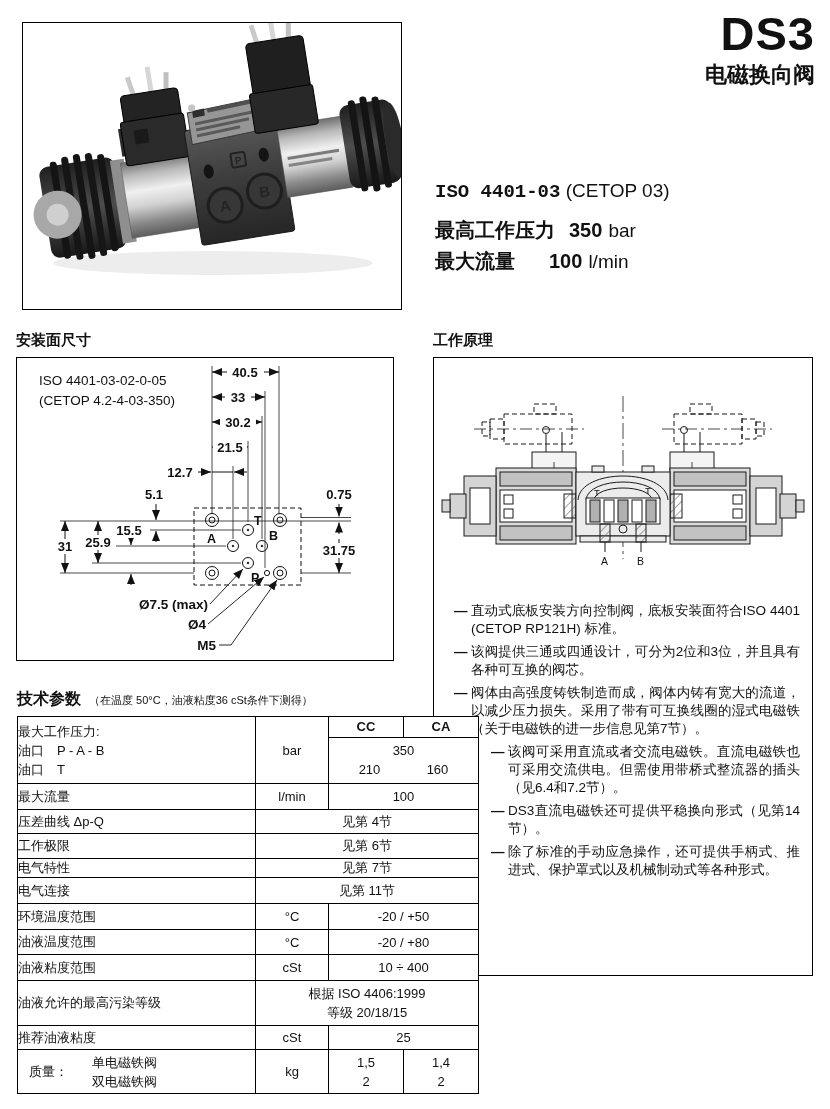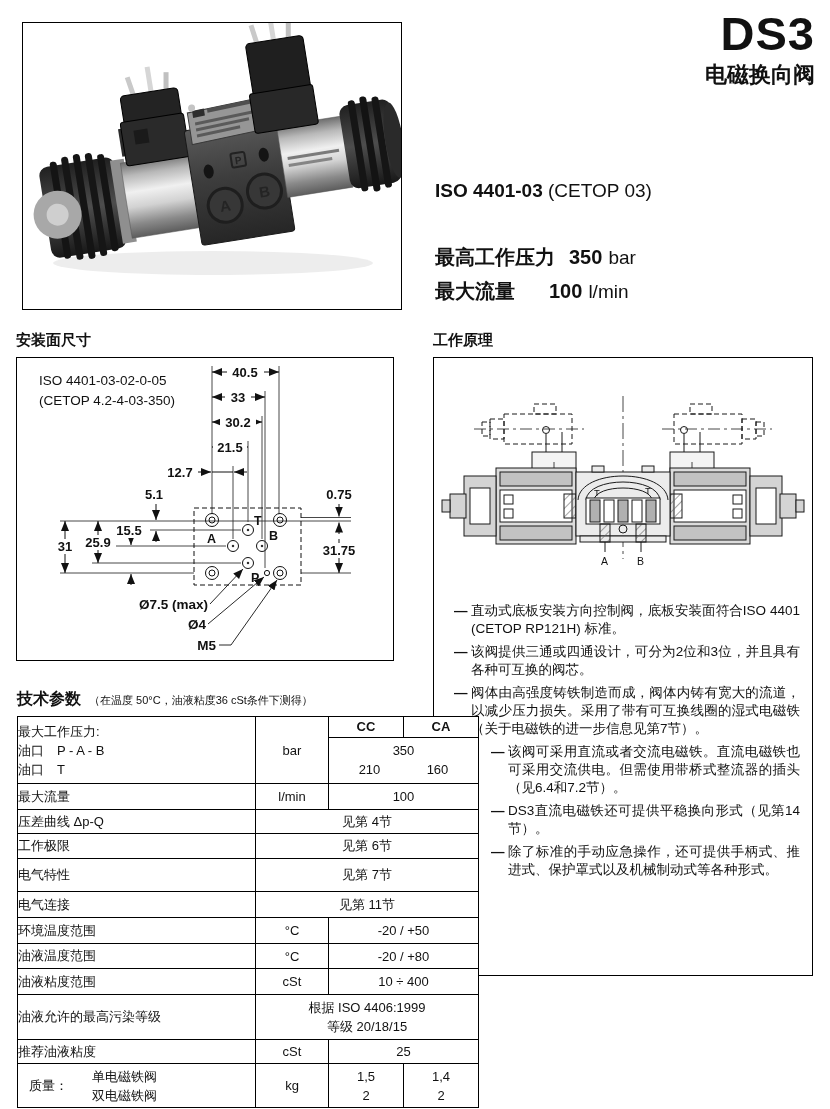--- a/index.html
+++ b/index.html
@@ -12,22 +12,22 @@
   .brand .model{font-size:47px;font-weight:bold;line-height:48px;letter-spacing:1px;}
   .brand .subtitle{font-size:22px;font-weight:bold;line-height:26px;margin-top:4px;}
 
   
   .photo-frame{left:22px;top:22px;width:378px;height:286px;border:1px solid #000;background:#fff;}
 
   
   .mount-info{left:435px;top:176px;width:380px;}
   .mi-line1{font-size:19px;font-weight:bold;line-height:30px;}
   .mi-line2{font-size:19px;line-height:30px;}
-  .mi-line2 .b{font-weight:bold;}
-  .mi-press{margin-top:33px;font-size:20px;line-height:37px;}
+  .mi-line2 .b{font-weight:bold;font-family:Liberation Mono, monospace;}
+  .mi-press{margin-top:8px;font-size:20px;line-height:31px;}
   .mi-press .zh{font-weight:bold;}
   .mi-press .num{font-weight:bold;margin-left:14px;}
   .mi-press .unit{font-weight:normal;margin-left:6px;font-size:19px;}
   .mi-flow{font-size:20px;line-height:31px;}
   .mi-flow .zh{font-weight:bold;}
   .mi-flow .num{font-weight:bold;margin-left:34px;}
   .mi-flow .unit{font-weight:normal;margin-left:6px;font-size:19px;}
 
   
   .sec-h{font-size:15px;font-weight:bold;}
@@ -497,21 +497,21 @@
         <td class="val" colspan="2">100</td>
       </tr>
       <tr style="height:24px">
         <td class="lbl">压差曲线 Δp-Q</td>
         <td class="val" colspan="3">见第 4节</td>
       </tr>
       <tr style="height:25px">
         <td class="lbl">工作极限</td>
         <td class="val" colspan="3">见第 6节</td>
       </tr>
-      <tr style="height:33px">
+      <tr style="height:19px">
         <td class="lbl">电气特性</td>
         <td class="val" colspan="3">见第 7节</td>
       </tr>
       <tr style="height:26px">
         <td class="lbl">电气连接</td>
         <td class="val" colspan="3">见第 11节</td>
       </tr>
       <tr style="height:26px">
         <td class="lbl">环境温度范围</td>
         <td class="unit">°C</td>

